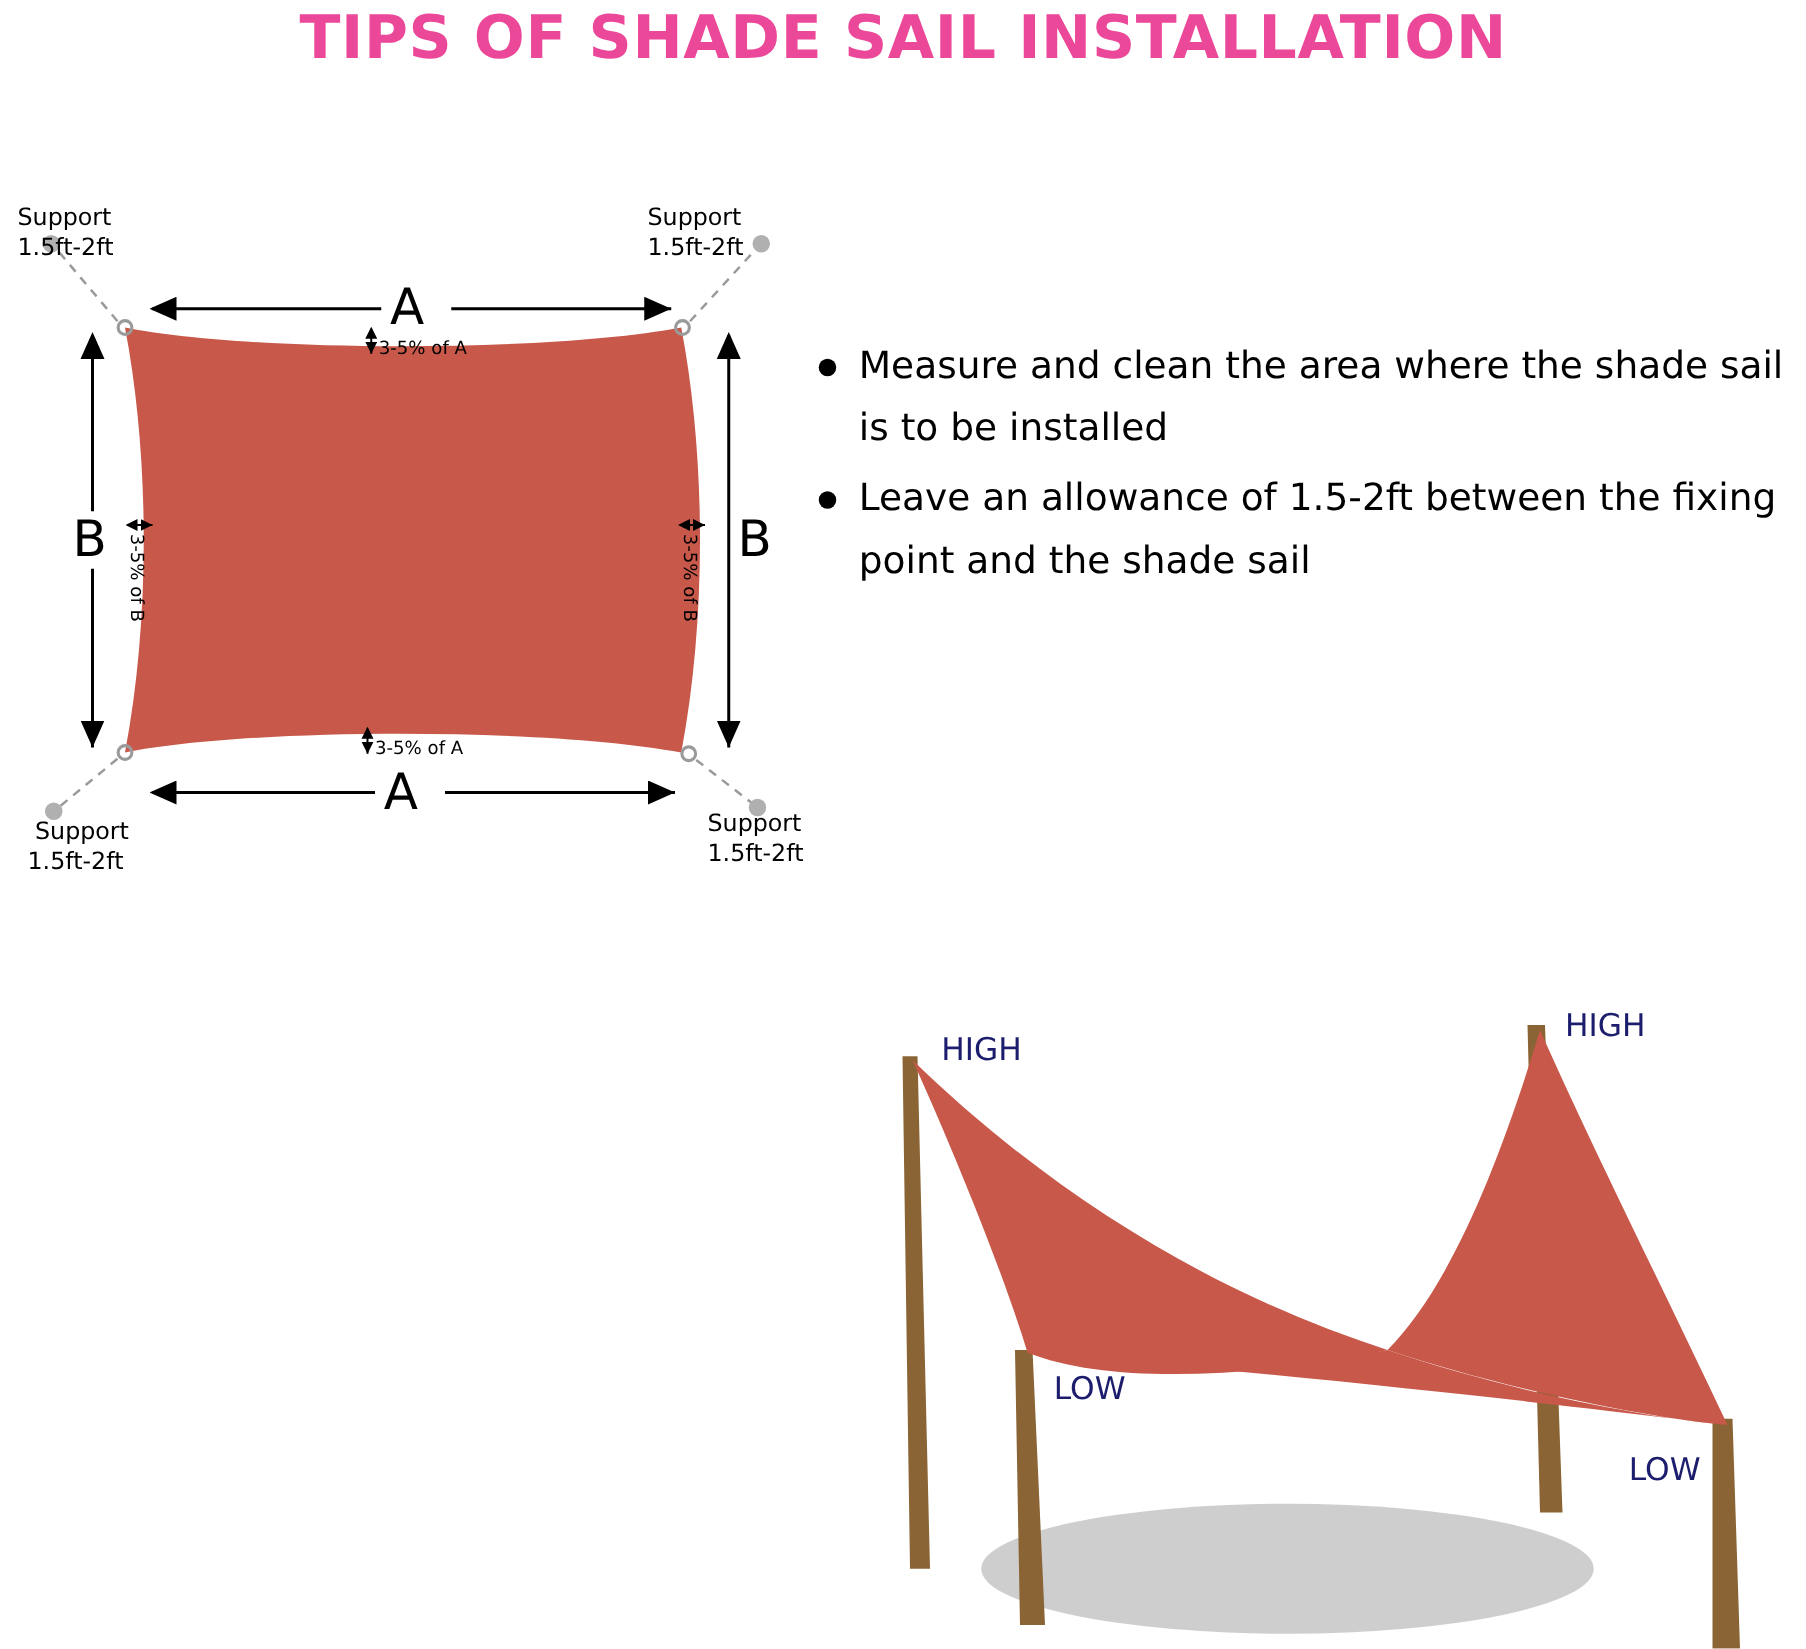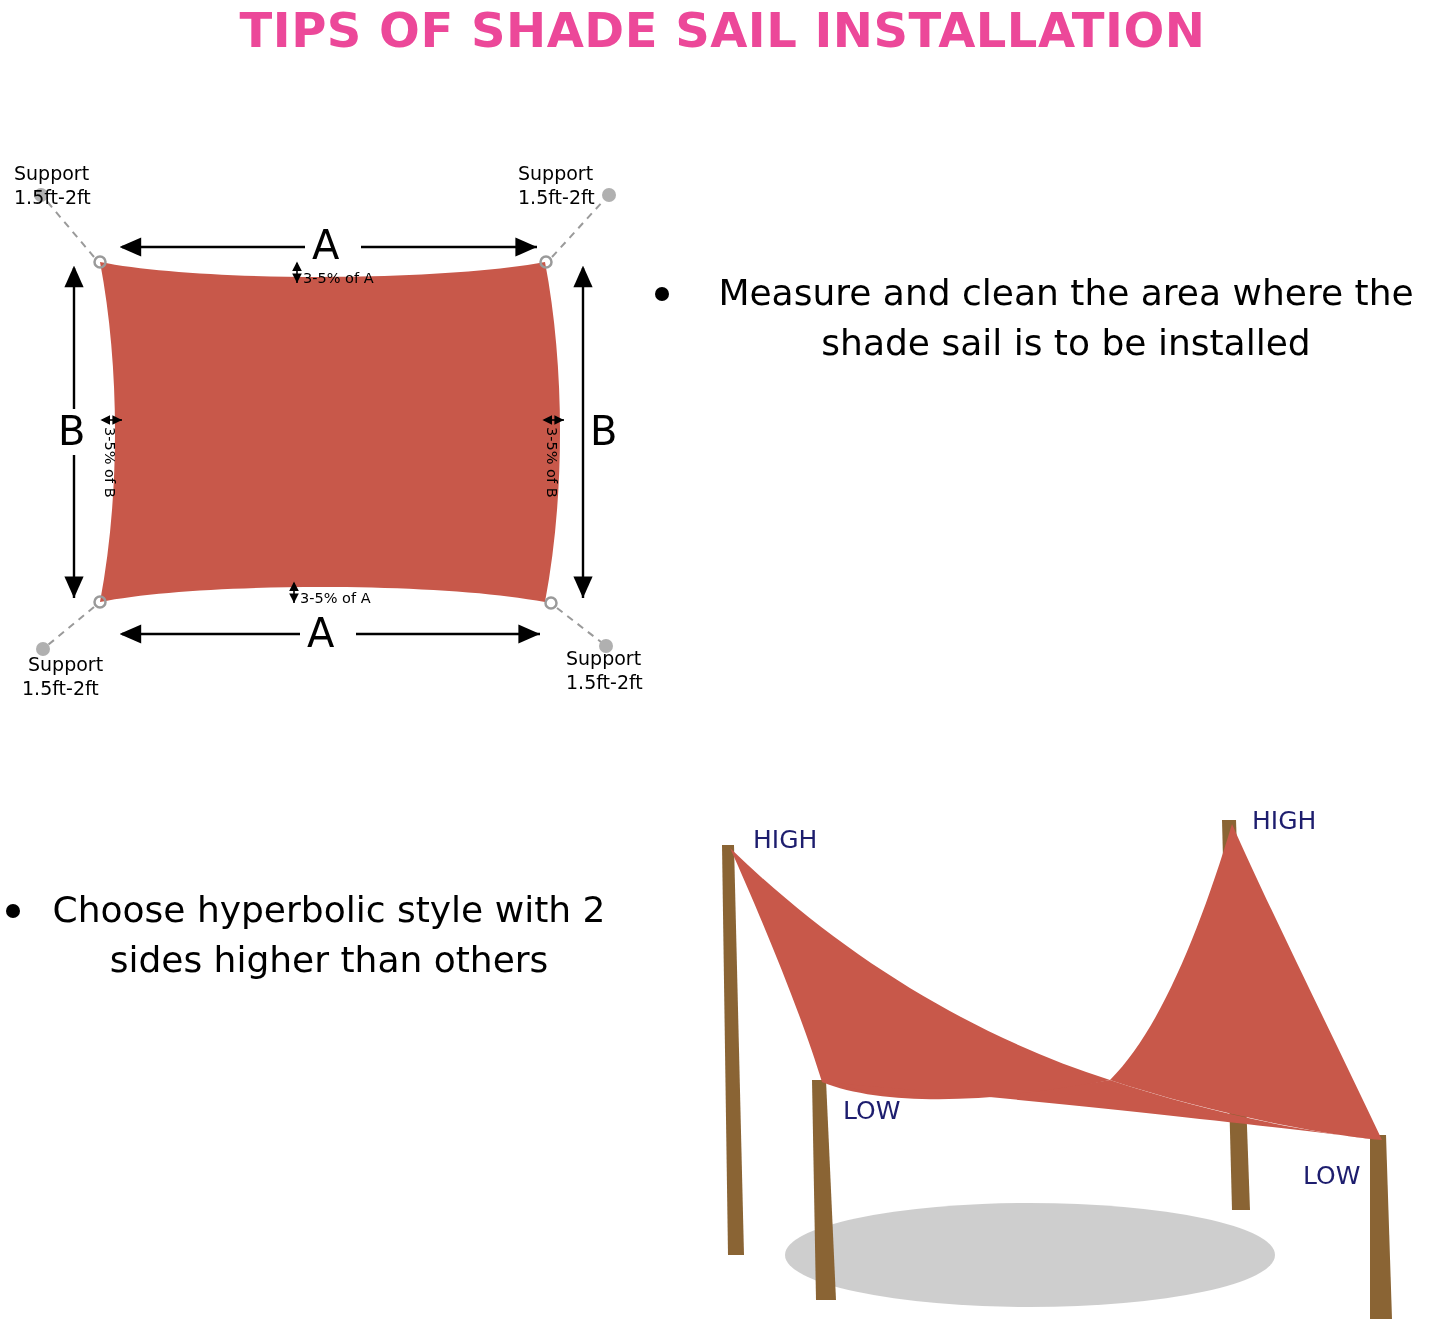--- a/index.html
+++ b/index.html
@@ -52,25 +52,24 @@
     width: 620px;
   }
   ul.bullet-list {
     list-style: none;
     margin: 0;
     padding: 0;
   }
   ul.bullet-list li {
     position: relative;
     padding-left: 42px;
-    font-size: 36px;
+    font-size: 30px;
     line-height: 50px;
     color: #000;
     margin-bottom: 6px;
-    text-align: center;
   }
   ul.bullet-list li::before {
     content: "";
     position: absolute;
     left: 10px;
     top: 19px;
     width: 14px;
     height: 14px;
     background: #000;
     border-radius: 50%;
@@ -190,26 +189,26 @@
     <text class="dim-text-small" x="105" y="290" transform="rotate(90 105 290)">3-5% of B</text>
 
     <line x1="544" y1="283" x2="564" y2="283" stroke="#000" stroke-width="1.6" marker-start="url(#tinyR)" marker-end="url(#tiny)"></line>
     <text class="dim-text-small" x="547" y="290" transform="rotate(90 547 290)">3-5% of B</text>
   </svg>
 </div>
 
 <div class="bullets-right">
   <ul class="bullet-list">
     <li>Measure and clean the area where the shade sail is to be installed</li>
+    <li>Leave an allowance of 1.5-2ft between the fixing point and the shade sail</li>
   </ul>
 </div>
 
 <div class="bullets-left">
   <ul class="bullet-list">
-    <li>Choose hyperbolic style with 2 sides higher than others</li>
   </ul>
 </div>
 
 <div class="diagram-bottom">
   <svg width="805" height="539" viewBox="0 0 805 539" xmlns="http://www.w3.org/2000/svg">
 
     <ellipse cx="390" cy="475" rx="245" ry="52" fill="#bdbdbd" opacity="0.75"></ellipse>
 
     <polygon points="82,65 94,65 104,475 88,475" fill="#8a6434"></polygon>
     <polygon points="582,40 596,40 610,430 592,430" fill="#8a6434"></polygon>

